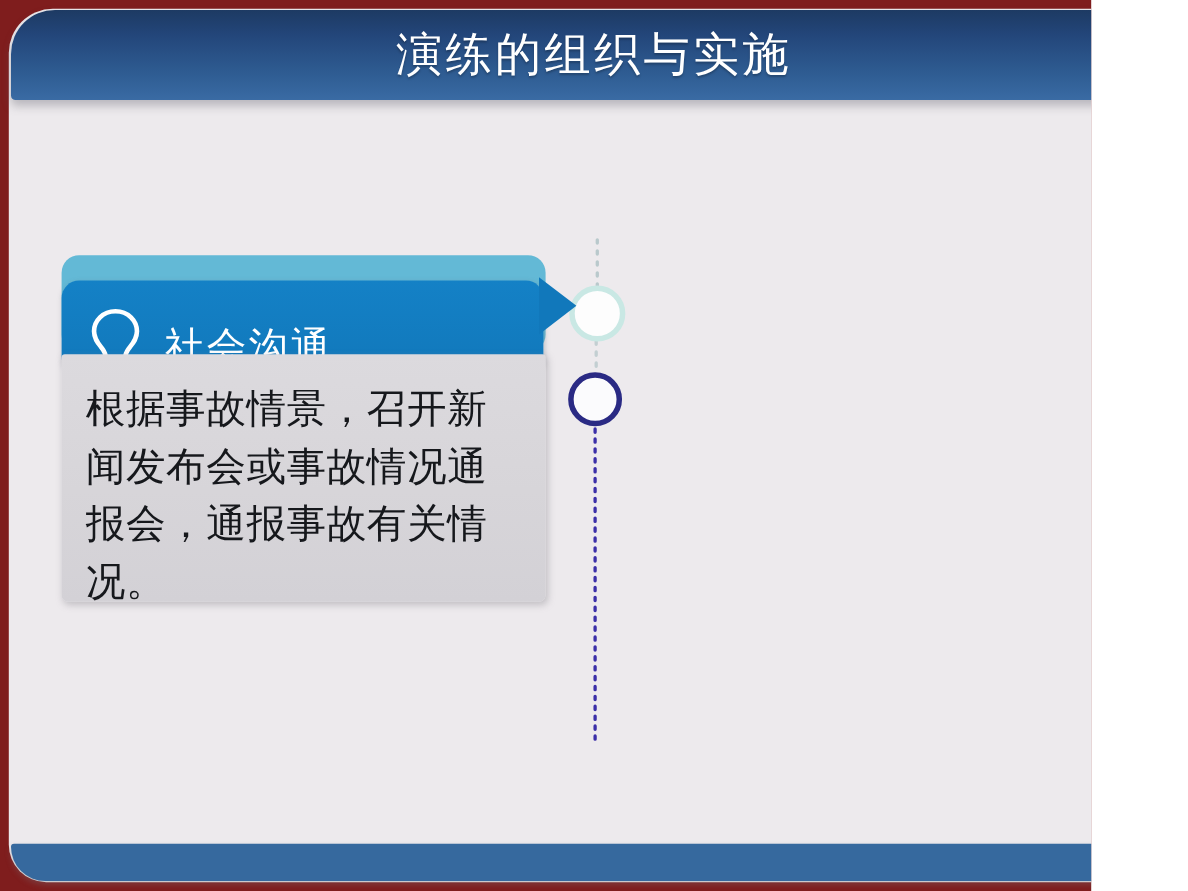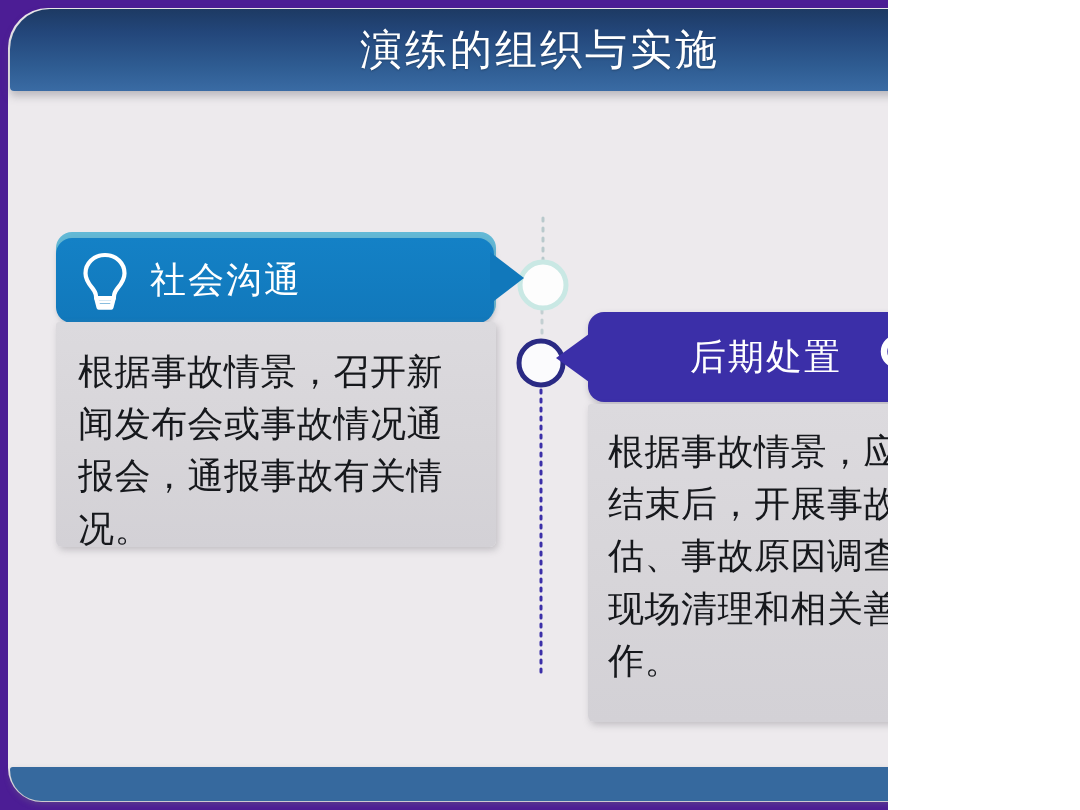--- a/index.html
+++ b/index.html
@@ -6,23 +6,23 @@
     margin: 0;
     padding: 0;
     background: #ffffff;
   }
   body {
     font-family: "Liberation Sans", "DejaVu Sans", sans-serif;
   }
 
   #slide {
     position: relative;
-    width: 888px;
+    width: 992px;
     height: 810px;
-    background: #4c1d95;
+    background: #7f1d1d;
     overflow: hidden;
   }
 
   
   .bg-panel {
     position: absolute;
     left: 8px;
     top: 8px;
     width: 1064px;
     height: 794px;
@@ -74,22 +74,23 @@
     pointer-events: none;
   }
 
   
   .card { position: absolute; }
 
   .card-head {
     position: relative;
     border-radius: 16px;
     display: flex;
-    align-items: center;
+    align-items: flex-end;
     box-sizing: border-box;
+    margin-top: 17px;
   }
   .card-title {
     color: #ffffff;
     font-size: 36px;
     letter-spacing: 2px;
     white-space: nowrap;
   }
   .card-body {
     box-sizing: border-box;
     background: linear-gradient(180deg, #dcdade 0%, #d7d5d9 55%, #d3d1d6 100%);
@@ -218,31 +219,16 @@
         </svg>
         <span class="card-title">社会沟通</span>
       </div>
       <div class="arrow"></div>
     </div>
     <div class="card-body">
       <span class="body-text">根据事故情景，召开新闻发布会或事故情况通报会，通报事故有关情况。</span>
     </div>
   </div>
 
-  <div class="card card-right">
-    <div class="head-shell">
-      <div class="card-head">
-        <span class="card-title">后期处置</span>
-        <svg class="icon-search" viewBox="0 0 52 52">
-          <circle cx="21.5" cy="20.5" r="13.5" fill="none" stroke="#ffffff" stroke-width="6.5"></circle>
-          <line x1="31.5" y1="31" x2="44" y2="44.5" stroke="#ffffff" stroke-width="6.5" stroke-linecap="round"></line>
-        </svg>
-      </div>
-      <div class="arrow"></div>
-    </div>
-    <div class="card-body">
-      <span class="body-text">根据事故情景，应急处置结束后，开展事故损失评估、事故原因调查、事故现场清理和相关善后工作。</span>
-    </div>
-  </div>
 
   <div class="footer-bar"></div>
 
 </div>
 
 </body></html>

